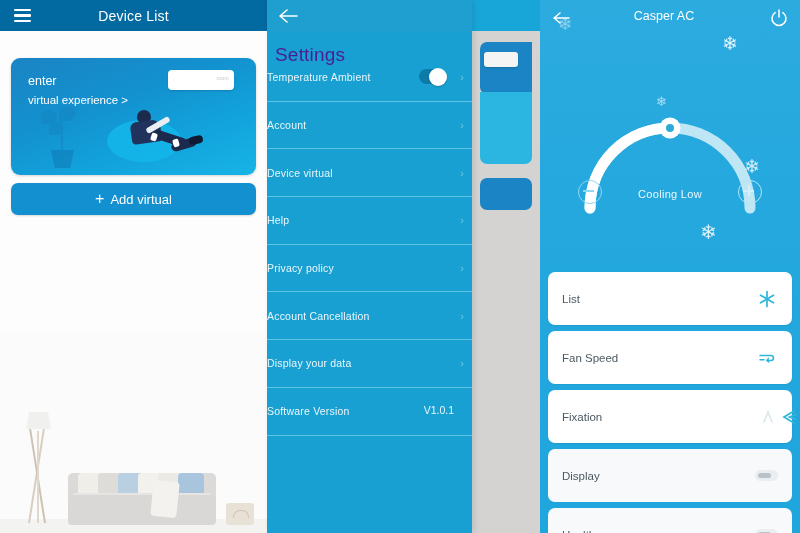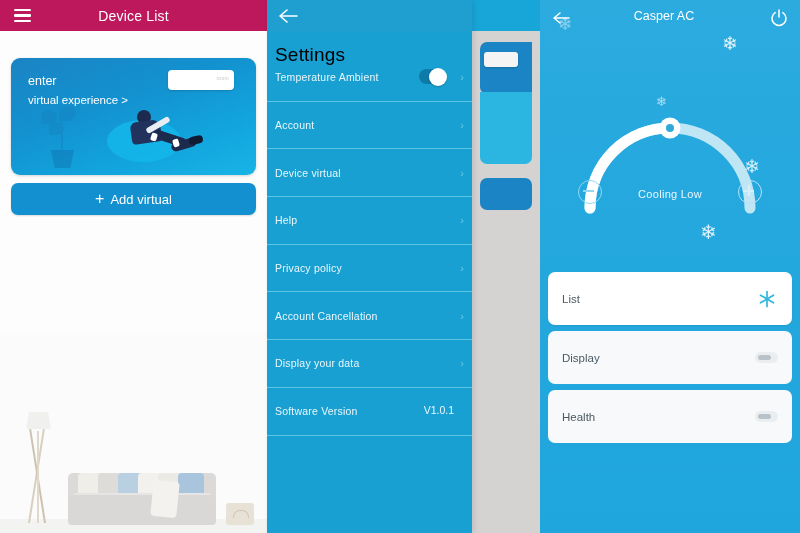--- a/index.html
+++ b/index.html
@@ -6,21 +6,21 @@
   body{
     width:800px;height:533px;overflow:hidden;
     background:#d4d3d1;
     font-family:"Liberation Sans", sans-serif;
     -webkit-font-smoothing:antialiased;
   }
   .stage{position:relative;width:800px;height:533px;overflow:hidden;}
 
   
   .panel1{position:absolute;left:0;top:0;width:267px;height:533px;background:#ffffff;overflow:hidden;}
-  .p1-header{height:31px;background:#be185d;position:relative;}
+  .p1-header{height:31px;background:#0369a1;position:relative;}
   .p1-title{position:absolute;left:0;right:0;top:8px;text-align:center;color:#fff;font-size:14px;letter-spacing:.2px;}
   .hamburger{position:absolute;left:14px;top:9px;width:17px;height:13px;cursor:pointer;}
   .hamburger i{display:block;height:2.4px;background:#fff;border-radius:1px;margin-bottom:3px;}
   .hamburger i:last-child{margin-bottom:0;}
 
   .p1-body{position:relative;height:502px;background:#fdfdfd;}
 
   
   .promo{position:absolute;left:11px;top:27px;width:245px;height:117px;border-radius:9px;overflow:hidden;
     background:linear-gradient(160deg,#1b84c4 0%,#1391cf 38%,#12a5dd 72%,#18b4e6 100%);
@@ -77,22 +77,22 @@
      box-shadow:0 1px 2px rgba(0,0,0,.18);}
   .pb-tile span{position:absolute;right:4px;top:4px;font-size:4px;color:#c9c9c9;}
   .pb-card2{position:absolute;left:8px;top:92px;width:52px;height:72px;background:#2ab6e0;border-radius:0 0 7px 7px;}
   .pb-card3{position:absolute;left:8px;top:178px;width:52px;height:32px;border-radius:7px;background:#1b84c4;}
 
   
   .panel2{position:absolute;left:267px;top:0;width:205px;height:533px;background:#18a0d2;overflow:hidden;
      box-shadow:2px 0 6px rgba(0,0,0,.10);}
   .p2-top{height:32px;position:relative;background:#1f9fd0;}
   .backarrow{position:absolute;left:10px;top:6px;width:22px;height:20px;cursor:pointer;}
-  .p2-title{position:absolute;left:8px;top:44px;color:#000000;font-size:19px;letter-spacing:.2px;}
-  .srow{position:relative;height:46.7px;border-bottom:1px solid #5ec4e4;padding-left:8px;display:flex;align-items:center;cursor:pointer;}
+  .p2-title{position:absolute;left:8px;top:44px;color:#4c1d95;font-size:19px;letter-spacing:.2px;}
+  .srow{position:relative;height:46.7px;border-bottom:1px solid #5ec4e4;padding-left:0;display:flex;align-items:center;cursor:pointer;}
   .srow:first-of-type{border-top:0;}
   .srow .lbl{color:#eaf6fb;font-size:10.5px;letter-spacing:.2px;}
   .srow .chev{position:absolute;right:8px;top:50%;margin-top:-5px;color:#6dcbe8;font-size:11px;line-height:10px;}
   .srow .val{position:absolute;right:18px;top:50%;margin-top:-7px;color:#eaf6fb;font-size:10.5px;}
   .switch{position:absolute;right:26px;top:50%;margin-top:-8px;width:27px;height:15px;border-radius:8px;background:#0d7aa8;}
   .switch i{position:absolute;right:-1px;top:-1.5px;width:18px;height:18px;border-radius:50%;background:#fff;box-shadow:0 1px 2px rgba(0,0,0,.2);display:block;}
   #settings-rows{margin-top:22px;}
 
   
   .panel3{position:absolute;left:540px;top:0;width:260px;height:533px;overflow:hidden;
@@ -299,21 +299,47 @@
           <svg width="18" height="18" viewBox="0 0 18 18">
             <g stroke="#2eb6dc" stroke-width="1.7" stroke-linecap="round">
               <line x1="9" y1="1.5" x2="9" y2="16.5"></line>
               <line x1="2.5" y1="5.2" x2="15.5" y2="12.8"></line>
               <line x1="2.5" y1="12.8" x2="15.5" y2="5.2"></line>
             </g>
           </svg>
         </span>
       </div>
 
-
+      <div class="card">
+        <span class="clbl">Fan Speed</span>
+        <span class="cicon">
+          <svg width="18" height="18" viewBox="0 0 18 18">
+            <g stroke="#2eb6dc" stroke-width="1.5" fill="none" stroke-linecap="round">
+              <path d="M2 6.5 H13 a2.5 2.5 0 0 1 0 5 H9"></path>
+              <path d="M10.5 9.4 L9 11.5 L10.7 13"></path>
+              <path d="M2 10.8 H6"></path>
+            </g>
+          </svg>
+        </span>
+      </div>
+
+      <div class="card">
+        <span class="clbl">Fixation</span>
+        <span class="cicon" style="right:14px;">
+          <svg width="40" height="18" viewBox="0 0 40 18">
+            <g stroke="#c9dde4" stroke-width="1.5" fill="none" stroke-linecap="round" opacity=".75">
+              <path d="M4 14 L8 4 L12 14"></path>
+            </g>
+            <g stroke="#2eb6dc" stroke-width="1.7" fill="none" stroke-linecap="round">
+              <path d="M34 3 L24 9 L34 15"></path>
+              <path d="M36 6.5 L29.5 9 L36 11.5"></path>
+            </g>
+          </svg>
+        </span>
+      </div>
 
       <div class="card flat">
         <span class="clbl">Display</span>
         <span class="toggle-off">
             <i></i>
           </span>
       </div>
 
       <div class="card flat">
         <span class="clbl">Health</span>

